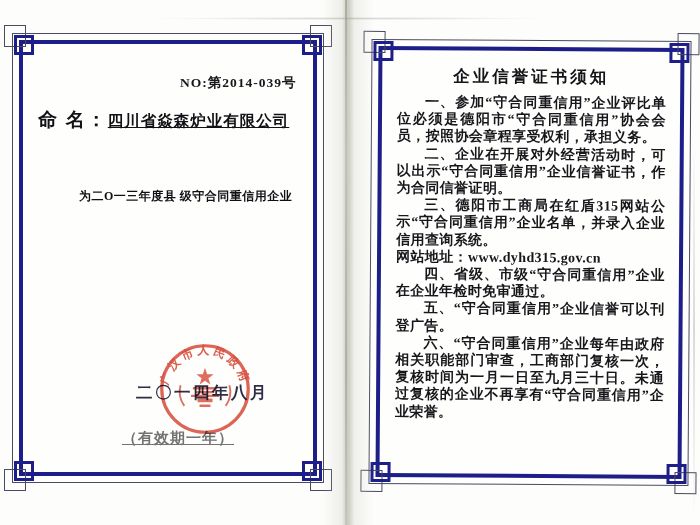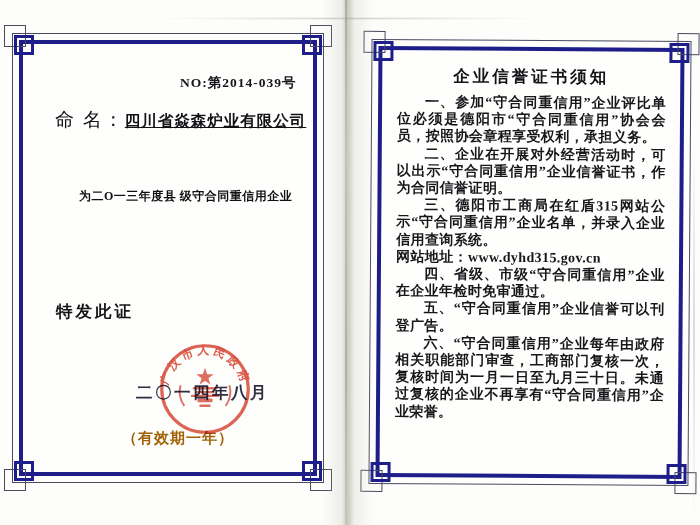--- a/index.html
+++ b/index.html
@@ -25,28 +25,28 @@
   .corner .sq.thick{width:20px;height:20px;border:3.5px solid #1e1e8a;}
   .corner.tl{left:-8px;top:-8px}.corner.tl .thin{left:0;top:0}.corner.tl .thick{left:10px;top:10px}
   .corner.tr{right:-8px;top:-8px}.corner.tr .thin{right:0;top:0}.corner.tr .thick{right:10px;top:10px}
   .corner.bl{left:-8px;bottom:-8px}.corner.bl .thin{left:0;bottom:0}.corner.bl .thick{left:10px;bottom:10px}
   .corner.br{right:-8px;bottom:-8px}.corner.br .thin{right:0;bottom:0}.corner.br .thick{right:10px;bottom:10px}
 
   
   .serial{position:absolute;left:168px;top:41px;font-size:13.5px;font-weight:bold;
           letter-spacing:1px;color:#16161c;white-space:nowrap;}
   .name-row{position:absolute;left:26px;top:74px;white-space:nowrap;color:#111116;}
-  .name-label{font-size:19px;font-weight:normal;letter-spacing:2px;margin-left:17px;}
+  .name-label{font-size:19px;font-weight:bold;letter-spacing:2px;}
   .company{font-size:15.5px;font-weight:bold;letter-spacing:1px;text-decoration:underline;}
   .award{position:absolute;left:23px;top:155px;font-size:12px;font-weight:bold;
          letter-spacing:0.5px;color:#101014;white-space:nowrap;margin-left:44px;}
   .issue{position:absolute;left:44px;top:268px;font-size:16.5px;font-weight:bold;
          letter-spacing:3px;color:#131318;}
   .validity{position:absolute;left:110px;top:396px;font-size:15px;font-weight:bold;
-            letter-spacing:1px;color:#a16207;}
+            letter-spacing:1px;color:#737373;text-decoration:underline;}
   .date{position:absolute;left:124px;top:349px;font-size:16.5px;font-weight:bold;
         letter-spacing:2.5px;color:#2e2e46;z-index:5;mix-blend-mode:multiply;white-space:nowrap;}
 
   .seal{position:absolute;left:146px;top:309px;width:94px;height:94px;z-index:4;
         mix-blend-mode:multiply;opacity:0.92;}
 
   
   .notice-title{position:absolute;left:0;top:26px;width:100%;text-align:center;margin:0;
                 font-size:16.5px;font-weight:bold;letter-spacing:3px;color:#131318;}
   .notice{position:absolute;left:26px;right:25px;top:54px;color:#16161b;
@@ -94,21 +94,20 @@
       </div>
 
     <div class="serial">NO:第2014-039号</div>
 
     <div class="name-row">
       <span class="name-label">命 名：</span><span class="company">四川省焱森炉业有限公司</span>
     </div>
 
     <div class="award">为二O一三年度县 级守合同重信用企业</div>
 
-    <div class="issue">特发此证</div>
 
     <div class="seal">
       <svg viewBox="0 0 100 100" width="94" height="94">
         <defs>
           <path id="sealArc" d="M 11,62 A 40,40 0 1 1 89,62" fill="none"></path>
         </defs>
         <circle cx="50" cy="50" r="46" fill="none" stroke="#d5402e" stroke-width="3.4" opacity="0.88"></circle>
         <text font-size="12.5" font-weight="bold" fill="#d5402e" opacity="0.92" letter-spacing="3.5">
           <textPath href="#sealArc" startOffset="50%" text-anchor="middle">广汉市人民政府</textPath>
         </text>

